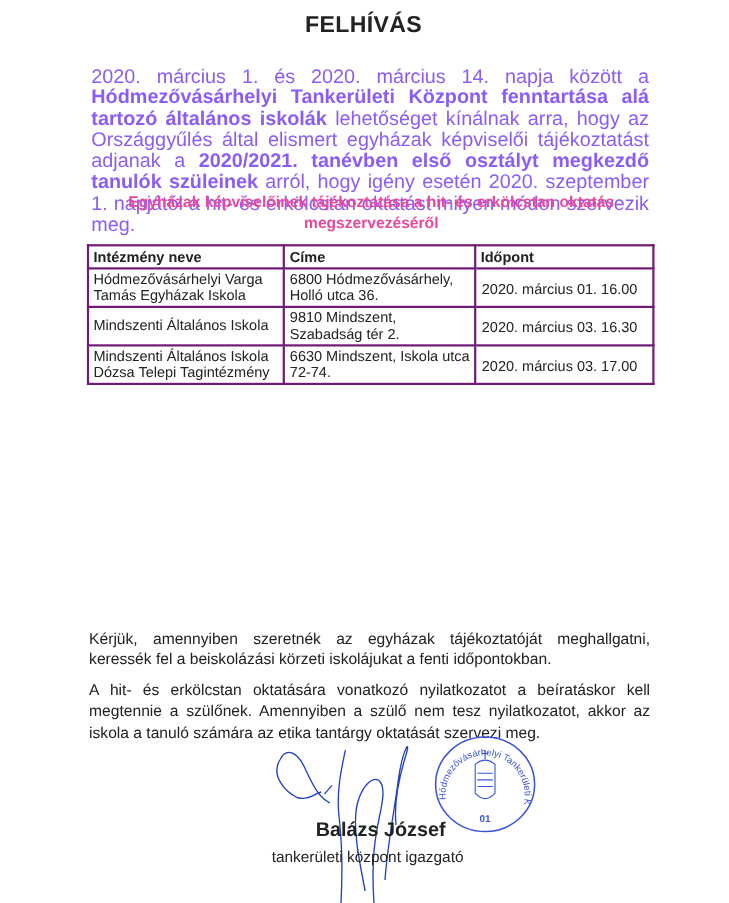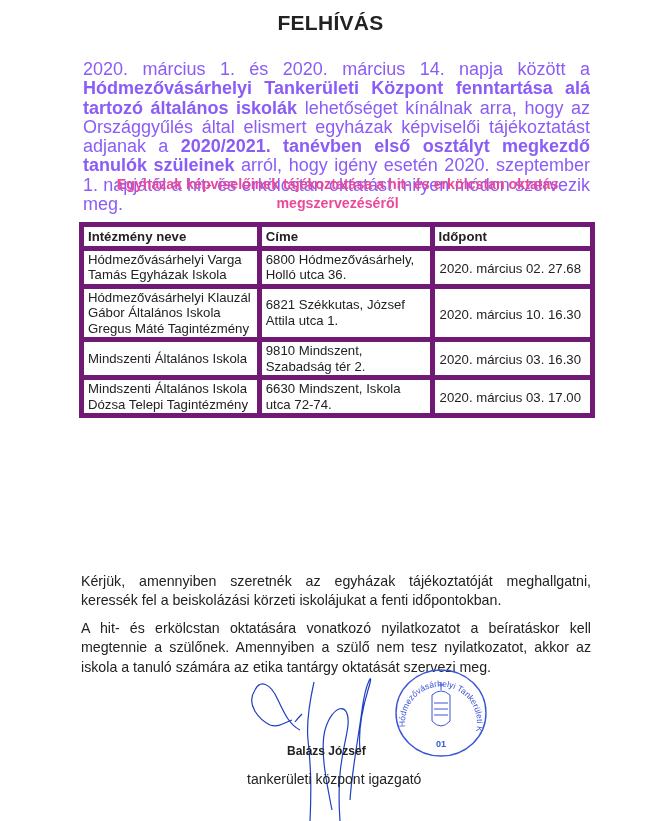--- a/index.html
+++ b/index.html
@@ -7,29 +7,29 @@
          font-family: "Liberation Sans", sans-serif; color: #1a1a1a; }
   .title { position: absolute; left: 0; width: 661px; top: 11px; text-align: center;
            font-size: 21px; font-weight: bold; letter-spacing: 0.3px; color: #222; }
   .intro { position: absolute; left: 83px; width: 507px; top: 60px;
            font-size: 18px; line-height: 19.3px; text-align: justify; color: #8b5cf6; }
   .intro b { font-weight: bold; }
   .subtitle { position: absolute; left: 80px; width: 515px; top: 175px; text-align: center;
               font-size: 14.2px; font-weight: bold; line-height: 19px; color: #ec4899; }
   table.sched { position: absolute; left: 79px; top: 222px; width: 516px;
                 border-collapse: collapse; font-size: 13.2px; color: #222; }
-  table.sched th, table.sched td { border: 5px solid #701a75; padding: 1px 3px 1px 4px;
+  table.sched th, table.sched td { border: 2px solid #701a75; padding: 1px 3px 1px 4px;
                 vertical-align: middle; line-height: 15.5px; text-align: left; }
   table.sched th { font-weight: bold; padding-top: 2px; padding-bottom: 1px; }
   table.sched td.d { vertical-align: middle; padding-left: 5px; padding-top: 4px; }
   col.c1 { width: 179px; } col.c2 { width: 174px; } col.c3 { width: 163px; }
   .para { position: absolute; left: 81px; width: 510px; font-size: 14.2px;
           line-height: 19.3px; text-align: justify; color: #222; }
   .p1 { top: 572px; } .p2 { top: 619px; }
-  .signer { position: absolute; left: 287px; top: 744px; font-size: 12px; font-weight: bold; color: #222; }
+  .signer { position: absolute; left: 287px; top: 744px; font-size: 18px; font-weight: bold; color: #222; }
   .role { position: absolute; left: 247px; top: 771px; font-size: 14px; color: #222; }
   svg.sig { position: absolute; left: 240px; top: 670px; width: 150px; height: 151px; }
   svg.stamp { position: absolute; left: 392px; top: 665px; width: 98px; height: 94px; }
 </style>
 </head>
 <body>
 
 <div class="title">FELHÍVÁS</div>
 
 <div class="intro">
@@ -48,26 +48,21 @@
     <tr>
       <th>Intézmény neve</th>
       <th>Címe</th>
       <th>Időpont</th>
     </tr>
   </thead>
   <tbody id="rows">
       <tr>
         <td>Hódmezővásárhelyi Varga Tamás Egyházak Iskola</td>
         <td>6800 Hódmezővásárhely, Holló utca 36.</td>
-        <td class="d">2020. március 02. 27.68</td>
-      </tr>
-      <tr>
-        <td>Hódmezővásárhelyi Klauzál Gábor Általános Iskola Gregus Máté Tagintézmény</td>
-        <td>6821 Székkutas, József Attila utca 1.</td>
-        <td class="d">2020. március 10. 16.30</td>
+        <td class="d">2020. március 01. 16.00</td>
       </tr>
       <tr>
         <td>Mindszenti Általános Iskola</td>
         <td>9810 Mindszent, Szabadság tér 2.</td>
         <td class="d">2020. március 03. 16.30</td>
       </tr>
       <tr>
         <td>Mindszenti Általános Iskola Dózsa Telepi Tagintézmény</td>
         <td>6630 Mindszent, Iskola utca 72-74.</td>
         <td class="d">2020. március 03. 17.00</td>

